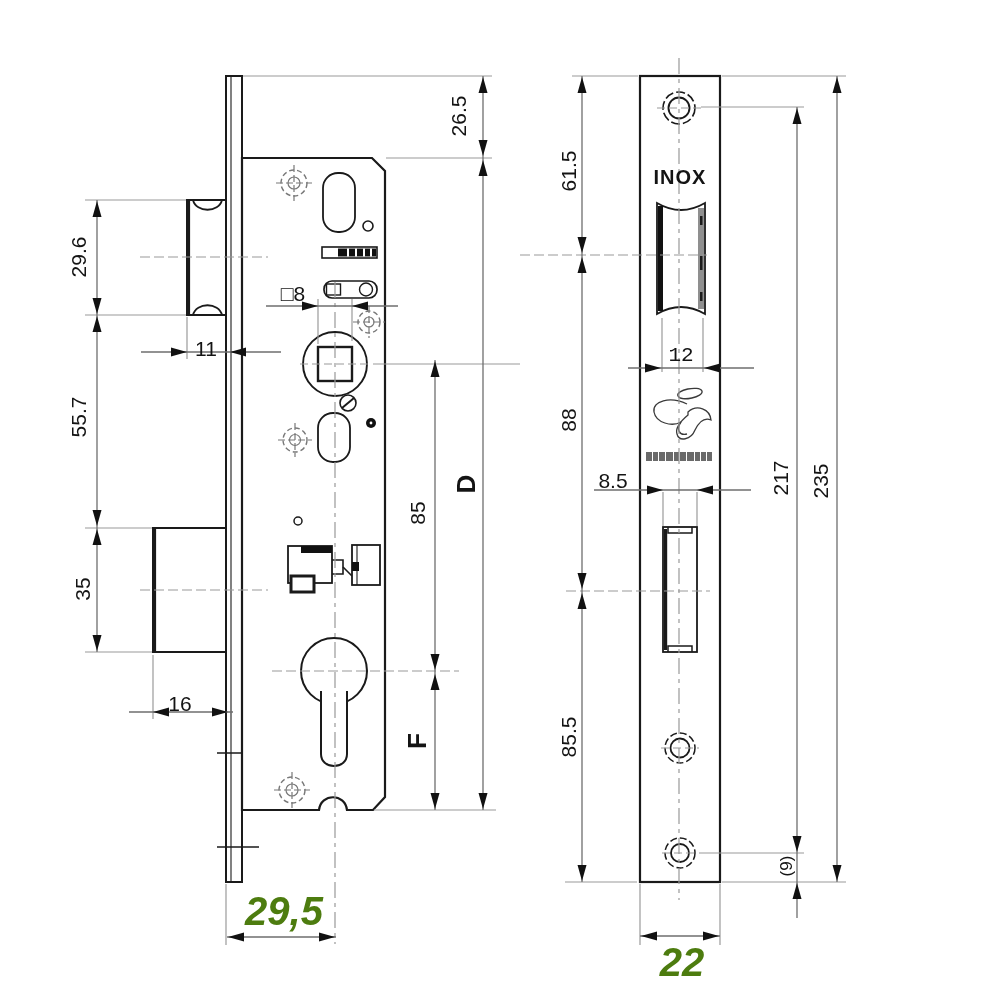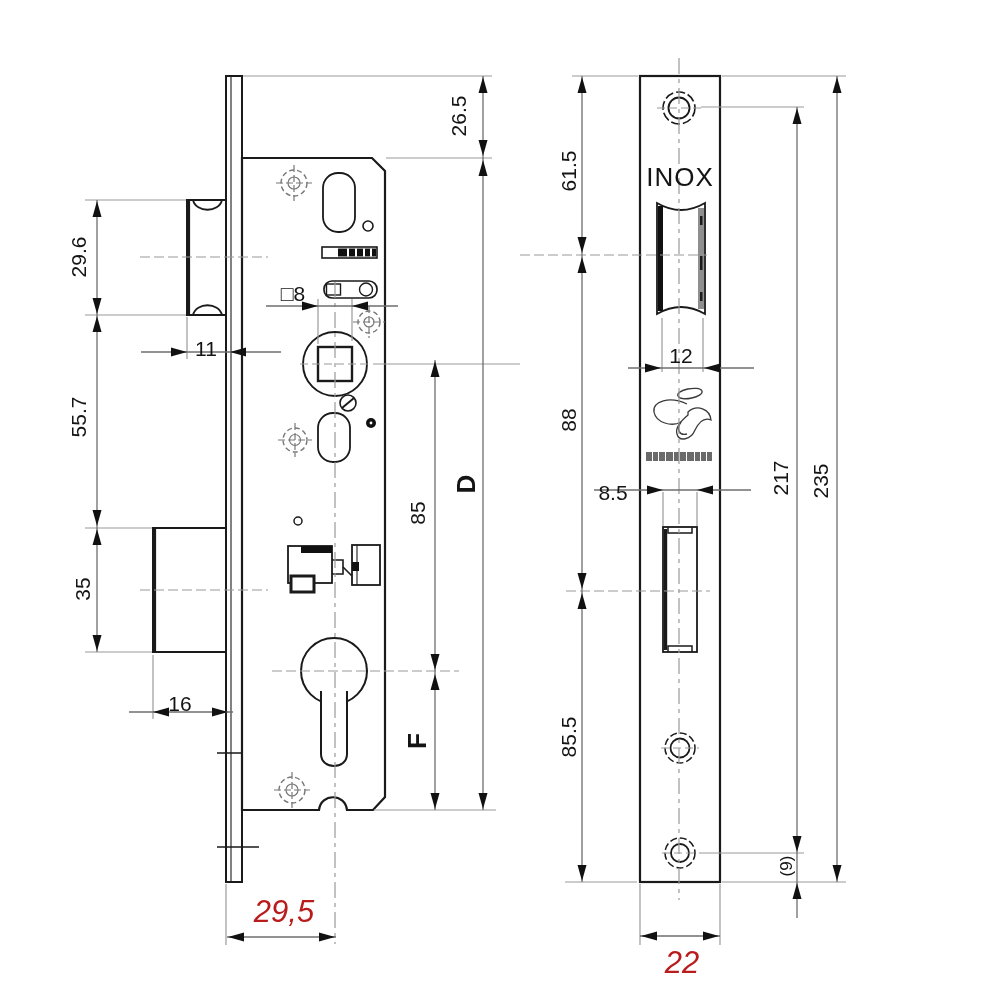--- a/index.html
+++ b/index.html
@@ -4,22 +4,22 @@
 <style>
   html,body{margin:0;padding:0;background:#fff;}
   .canvas{position:relative;width:1000px;height:1000px;background:#ffffff;overflow:hidden;
           font-family:"Liberation Sans",sans-serif;}
   svg{position:absolute;left:0;top:0;}
   .lbl{position:absolute;font-size:21px;color:#141414;white-space:nowrap;
        transform:translate(-50%,-50%);line-height:1;}
   .rot{transform:translate(-50%,-50%) rotate(-90deg);}
   .big{font-weight:bold;font-size:26px;}
   .small{font-size:17px;}
-  .inox{font-size:26px;font-weight:normal;letter-spacing:1px;}
-  .blue{color:#b91c1c;font-weight:normal;font-style:italic;font-size:31px;}
+  .inox{font-size:20px;font-weight:bold;letter-spacing:1px;}
+  .blue{color:#4d7c0f;font-weight:bold;font-style:italic;font-size:40px;}
 </style>
 </head>
 <body>
 
 <div class="canvas">
 <svg width="1000" height="1000" viewBox="0 0 1000 1000">
 
   <g>
 
     <g stroke="#1a1a1a" fill="#fff">
@@ -294,22 +294,22 @@
 <div class="lbl rot" style="left:82px;top:589px;">35</div>
 <div class="lbl" style="left:180px;top:695px;margin-top:8px;">16</div>
 <div class="lbl" style="left:293px;top:293px;">□8</div>
 <div class="lbl rot" style="left:417px;top:513px;">85</div>
 <div class="lbl rot big" style="left:466px;top:484px;">D</div>
 <div class="lbl rot big" style="left:417px;top:741px;">F</div>
 <div class="lbl blue" style="left:284px;top:911px;">29,5</div>
 
 <div class="lbl rot" style="left:568px;top:171px;">61.5</div>
 <div class="lbl inox" style="left:680px;top:177px;">INOX</div>
-<div class="lbl" style="left:681px;top:355px;">12</div>
+<div class="lbl" style="left:681px;top:355px;font-family:Liberation Mono, monospace;">12</div>
 <div class="lbl rot" style="left:568px;top:420px;">88</div>
-<div class="lbl" style="left:613px;top:492px;">8.5</div>
+<div class="lbl" style="left:613px;top:480px;">8.5</div>
 <div class="lbl rot" style="left:568px;top:737px;">85.5</div>
 <div class="lbl rot" style="left:780px;top:478px;">217</div>
 <div class="lbl rot" style="left:820px;top:481px;">235</div>
 <div class="lbl rot small" style="left:786px;top:866px;">(9)</div>
 <div class="lbl blue" style="left:682px;top:962px;">22</div>
 
 </div>
 
 </body></html>

